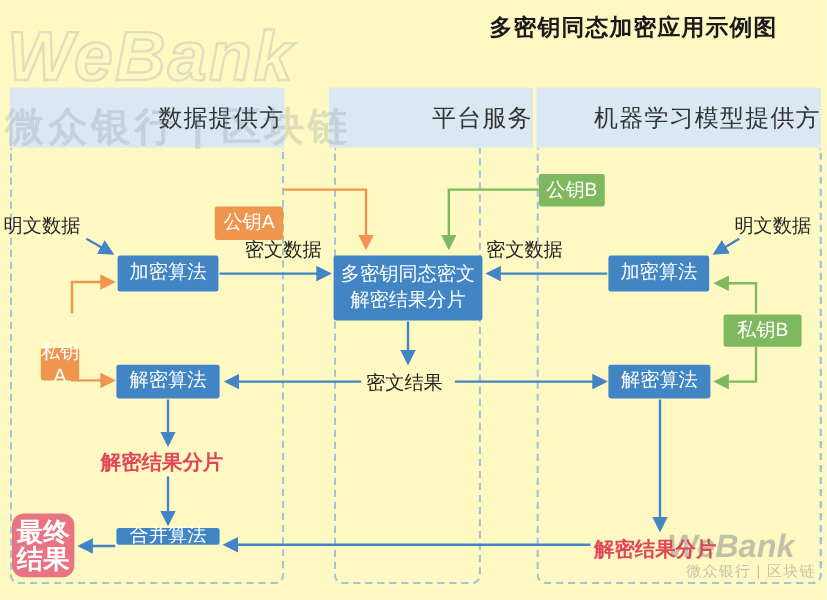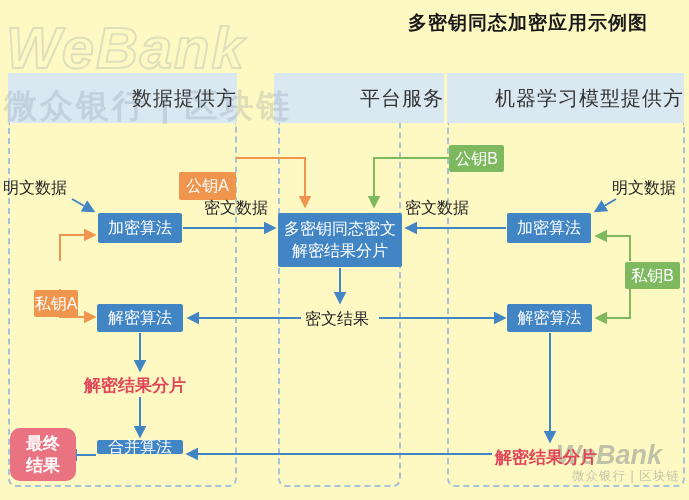--- a/index.html
+++ b/index.html
@@ -40,30 +40,30 @@
   .ln{fill:none;stroke-width:2px;}
   .ln-b{stroke:var(--blue);} .ln-o{stroke:var(--orange);} .ln-g{stroke:var(--green);}
   .mk-b{fill:var(--blue);} .mk-o{fill:var(--orange);} .mk-g{fill:var(--green);}
 
   
   .node{position:absolute;z-index:4;display:flex;align-items:center;justify-content:center;
         color:#fff;font-size:16px;border-radius:2px;text-align:center;line-height:20px;}
   .n-blue{background:var(--blue);} .n-orange{background:var(--orange);margin-top:28px;} .n-green{background:var(--green);}
   .pub-a{left:179px;top:144px;width:57px;height:28px;}
   .pub-b{left:449px;top:145px;width:55px;height:27px;}
-  .priv-a{left:34px;top:262px;width:44px;height:27px;}
-  .priv-b{left:603px;top:262px;width:55px;height:27px;margin-left:22px;}
+  .priv-a{left:34px;top:262px;width:32px;height:27px;}
+  .priv-b{left:603px;top:262px;width:65px;height:27px;}
   .enc-l{left:98px;top:213px;width:84px;height:30px;}
   .enc-r{left:507px;top:213px;width:84px;height:30px;}
   .engine{left:278px;top:213px;width:124px;height:54px;flex-direction:column;line-height:22px;}
   .dec-l{left:97px;top:304px;width:86px;height:28px;}
   .dec-r{left:507px;top:304px;width:85px;height:28px;}
   .merge{left:97px;top:440px;width:86px;height:14px;}
-  .final{left:10px;top:428px;width:66px;height:53px;background:var(--final_bg);
-         border-radius:10px;flex-direction:column;font-weight:bold;font-size:17px;line-height:22px;}
+  .final{left:10px;top:428px;width:52px;height:53px;background:var(--final_bg);
+         border-radius:10px;flex-direction:column;font-weight:bold;font-size:22px;line-height:22px;}
 
   
   .lbl{position:absolute;z-index:5;font-size:16px;color:var(--ink);white-space:nowrap;}
   .lbl-red{color:var(--red);font-weight:bold;font-size:17px;}
   .plain-l{left:3px;top:178px;} .plain-r{left:612px;top:178px;}
   .cipher-l{left:204px;top:198px;} .cipher-r{left:405px;top:198px;}
   .cipher-res{left:305px;top:309px;}
   .shards-l{left:84px;top:374px;} .shards-r{left:495px;top:446px;}
 </style>
 </head>

